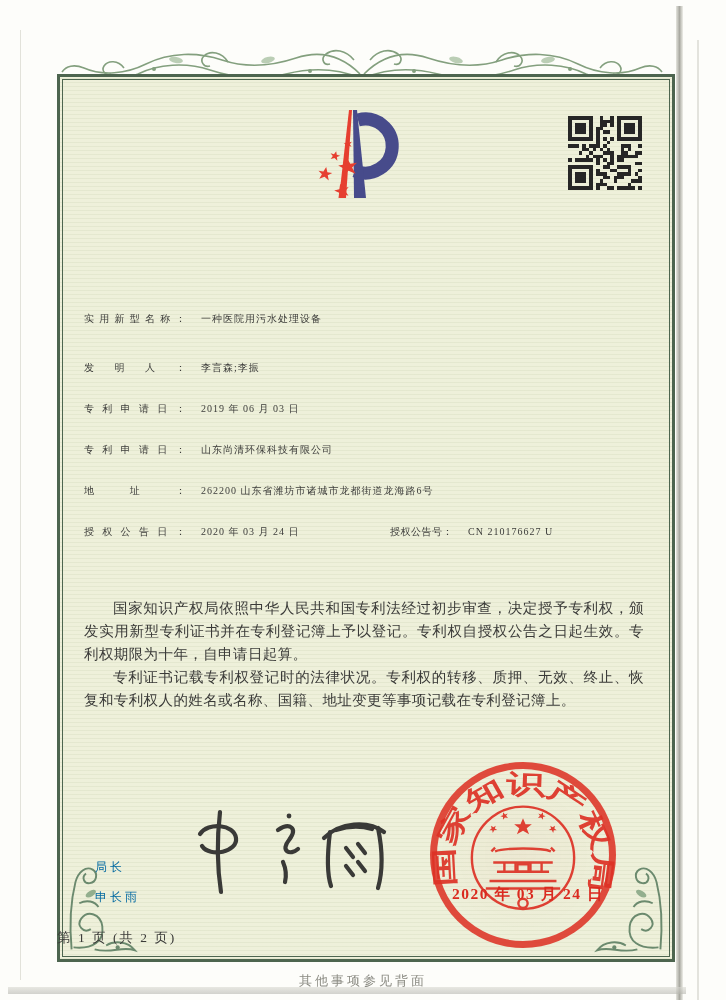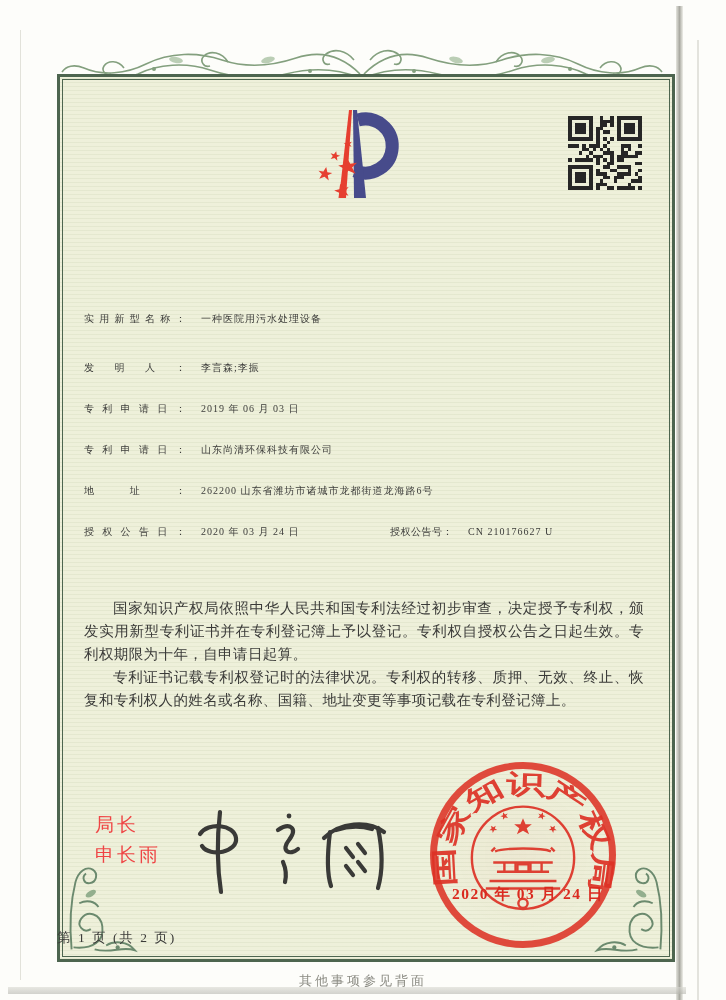--- a/index.html
+++ b/index.html
@@ -38,21 +38,21 @@
   .row{position:relative;margin-bottom:20px;line-height:21px;letter-spacing:.5px;}
   .row.first{margin-bottom:28px;}
   .flabel{display:inline-block;width:102px;text-align:justify;text-align-last:justify;vertical-align:top;}
   .fvalue{display:inline-block;margin-left:12px;letter-spacing:1px;}
   .grant2{position:absolute;left:306px;top:0;}
 
   .paragraphs{position:absolute;left:84px;top:597px;width:560px;font-size:14.5px;
               line-height:23px;color:#3a3a38;text-align:justify;letter-spacing:.4px;}
   .paragraphs p{margin:0;text-indent:2em;}
 
-  .sign-block{position:absolute;left:95px;top:810px;font-size:19px;color:#ef4444;letter-spacing:3px;line-height:30px;}
+  .sign-block{position:absolute;left:95px;top:852px;font-size:12px;color:#0369a1;letter-spacing:3px;line-height:30px;}
   .signature{position:absolute;left:186px;top:804px;width:215px;height:92px;}
 
   .seal{position:absolute;left:430px;top:762px;width:186px;height:186px;border-radius:50%;
         border:7px solid rgba(221,50,38,.88);box-sizing:border-box;
         background:radial-gradient(circle,rgba(221,50,38,.04),rgba(221,50,38,0) 70%);}
   .seal svg{position:absolute;inset:-7px;width:186px;height:186px;}
   .seal-date{position:absolute;left:452px;top:884px;font-size:15.5px;color:#da2a1f;
              letter-spacing:1.5px;font-weight:600;z-index:5;}
 
   .page-num{position:absolute;left:57px;top:929px;width:612px;text-align:left;

